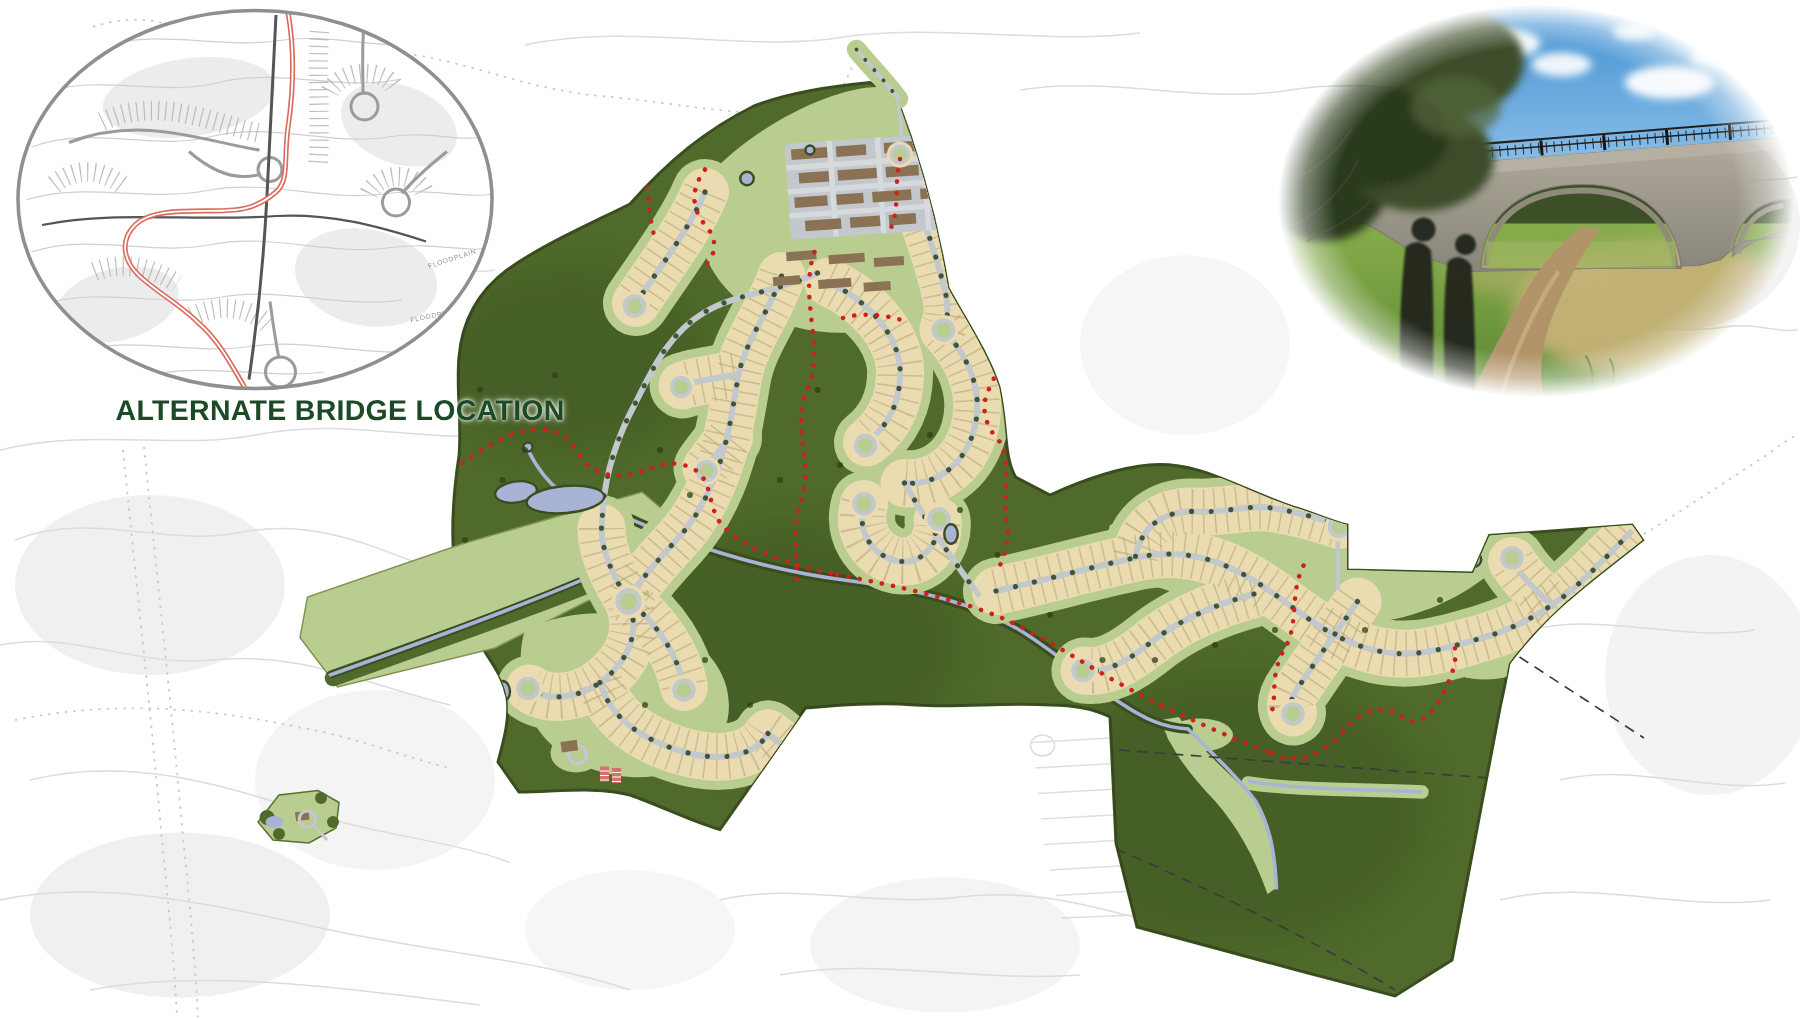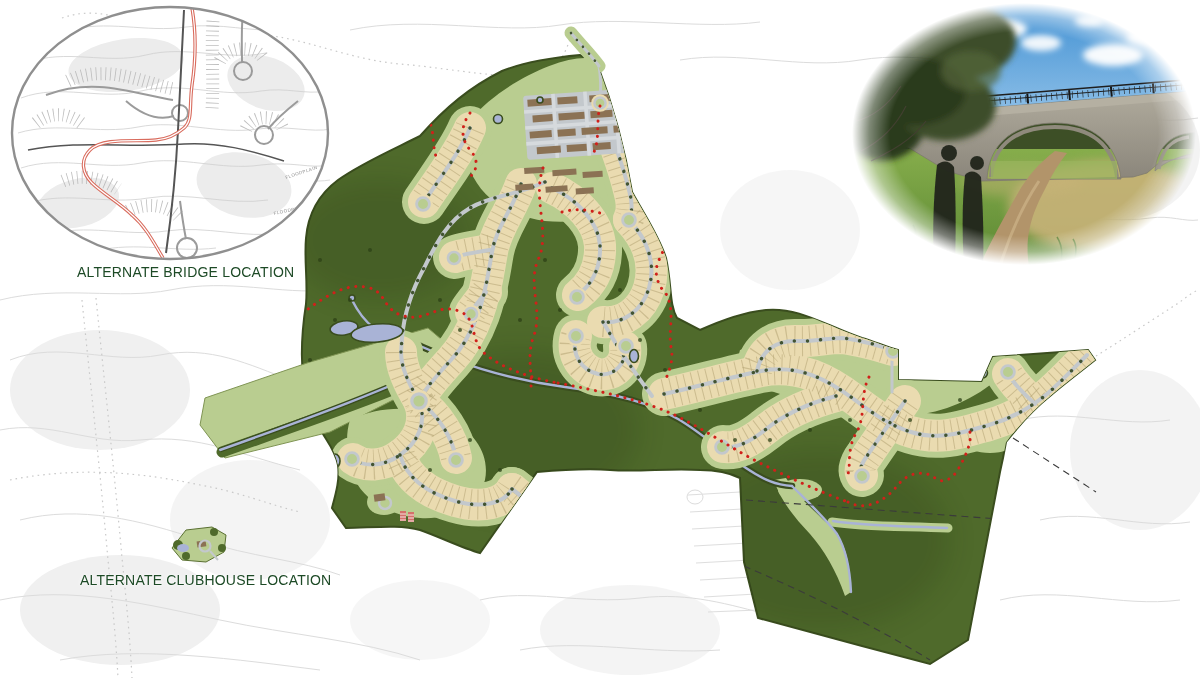--- a/index.html
+++ b/index.html
@@ -7,21 +7,21 @@
     --lotline:#b3a273; --road:#c3c8cc; --tree:#2c4016; --water:#a9b3d6;
     --trail:#d0201a; --bldg:#8b7254; --garden:#d4716a; --label:#1d4a26;
     --sketch:#dcdcdc; --sketch2:#c9c9c9; --blob:#f0f0f0; --insetline:#9b9b9b;
     --insetdark:#555555; --insetred:#d96c5e; --boundary:#3b3b3b;
   }
   html,body{margin:0;padding:0;background:#fff;}
   #canvas{position:relative;width:1200px;height:679px;background:#fff;overflow:hidden;
     font-family:"Liberation Sans",sans-serif;}
   svg{display:block}
   .layer{position:absolute;left:0;top:0;}
-  .map-label{position:absolute;color:var(--label,#1d4a26);font-weight:400;font-size:14px;
+  .map-label{position:absolute;color:var(--label,#1d4a26);font-weight:700;font-size:19px;
     letter-spacing:.2px;white-space:nowrap;text-shadow:0 0 4px #fff,0 0 2px #fff;}
   
   .halo{stroke:var(--lgreen,#b9cd90);stroke-width:44;fill:none;stroke-linecap:round;stroke-linejoin:round;}
   .band{stroke:var(--tan,#eadbb0);stroke-width:32;fill:none;stroke-linecap:round;stroke-linejoin:round;}
   .lots{stroke:var(--lotline,#b3a273);stroke-width:30;fill:none;stroke-dasharray:1 6.5;opacity:.55;stroke-linecap:butt;}
   .road{stroke:var(--road,#c3c8cc);stroke-width:4;fill:none;stroke-linecap:round;stroke-linejoin:round;}
   .road-thin{stroke:var(--road,#c3c8cc);stroke-width:3;fill:none;stroke-linecap:round;}
   .trees{stroke:var(--tree,#2c4016);stroke-width:3.4;fill:none;stroke-dasharray:.1 13;stroke-linecap:round;opacity:.85;}
   .trail{stroke:var(--trail,#d0201a);stroke-width:3;fill:none;stroke-dasharray:.1 7.5;stroke-linecap:round;}
   .stream-under{stroke:var(--olive-dark,#3a4d1e);stroke-width:6.5;fill:none;stroke-linecap:round;}
@@ -571,14 +571,13 @@
         <g stroke="#4f7c2c" stroke-width="1.5" fill="none" opacity=".8">
           <path d="M 210,262 C 212,250 210,242 206,236"></path>
           <path d="M 222,264 C 226,252 226,244 222,238"></path>
           <path d="M 300,260 C 304,248 304,240 300,234"></path>
           <path d="M 62,250 C 66,238 66,230 62,224"></path>
         </g>
       </g>
     </svg>
   </div>
 
-  <div class="map-label" style="left:80px;top:572px;">ALTERNATE CLUBHOUSE LOCATION</div>
 </div>
 
 </body></html>

